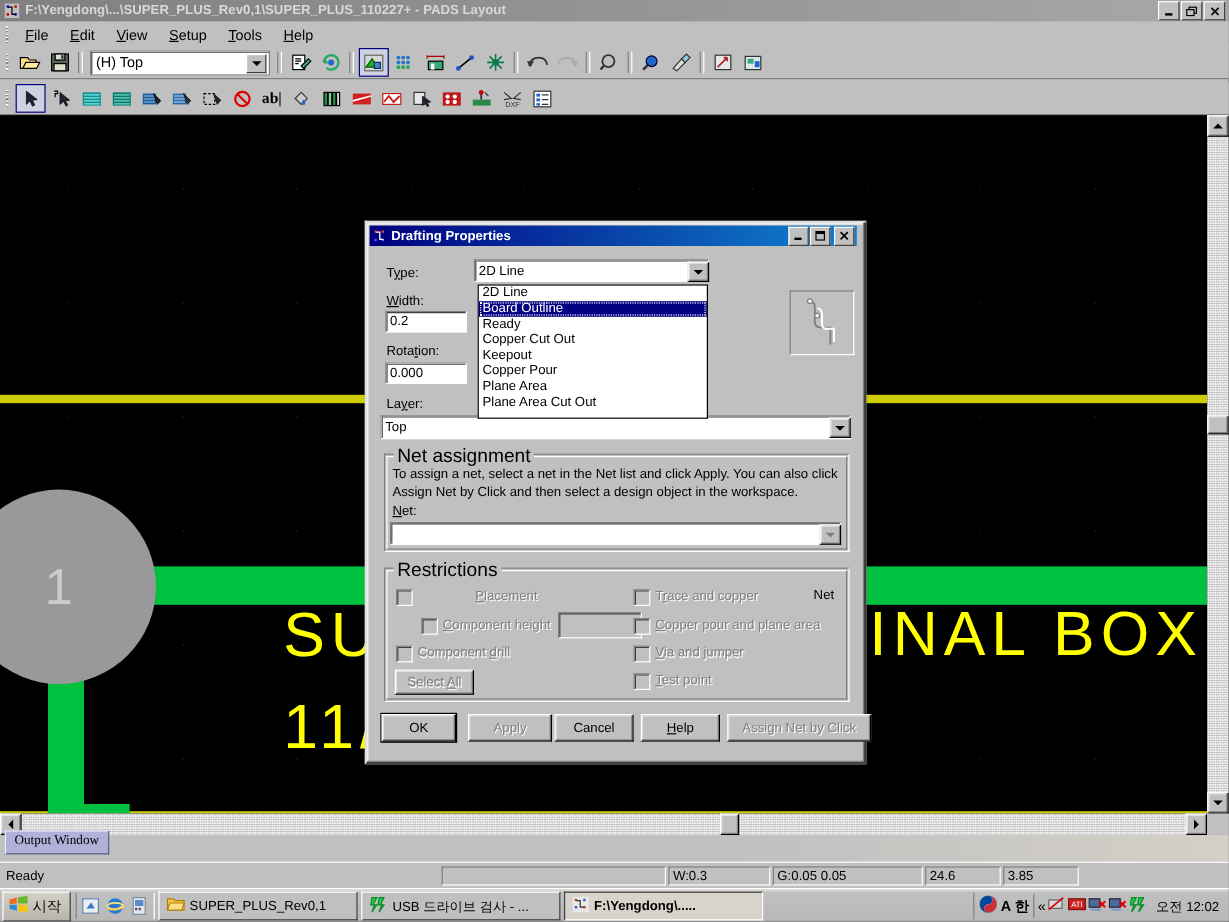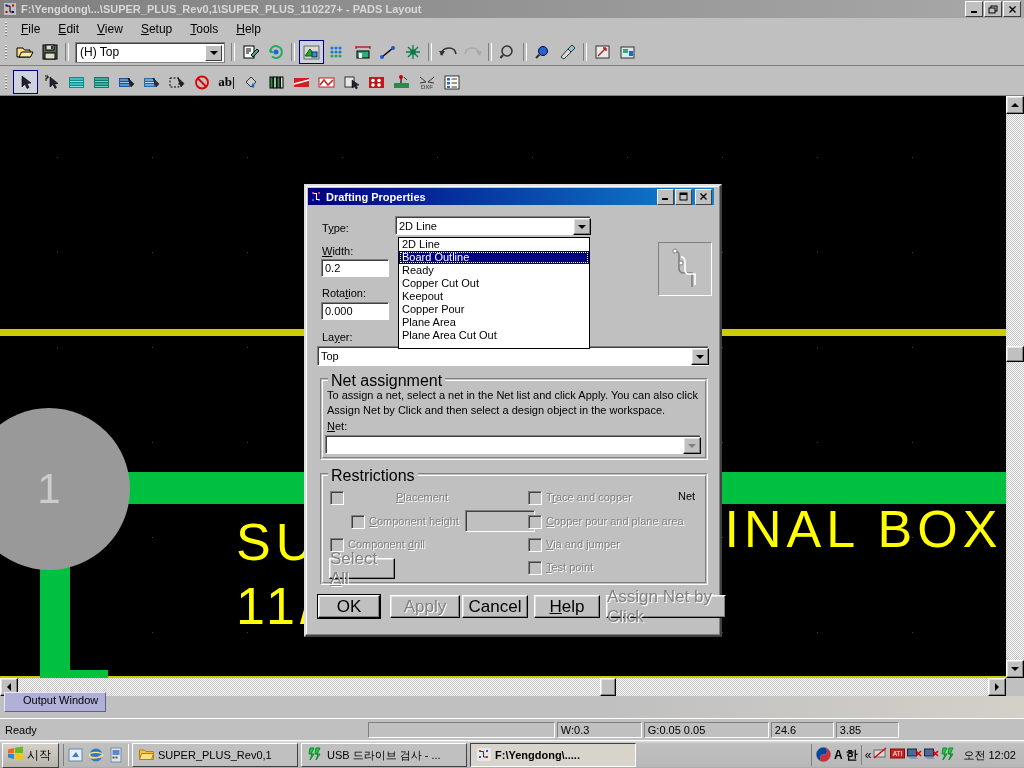--- a/index.html
+++ b/index.html
@@ -111,21 +111,21 @@
   .ar-lf{width:0;height:0;border-top:4px solid transparent;border-bottom:4px solid transparent;border-right:4px solid #000;}
   .ar-rt{width:0;height:0;border-top:4px solid transparent;border-bottom:4px solid transparent;border-left:4px solid #000;}
 
   
   .outtab-bar{position:absolute;left:0;top:696px;width:1024px;height:22px;
     background:linear-gradient(to right,#c0c0c0 0%,#c0c0c0 60%,#d4d0c8 100%);}
   .outtab{
     position:absolute;left:4px;top:692px;height:17px;
     background:#b0b0d8;border-top:1px solid #e8e8f8;border-left:1px solid #e8e8f8;
     border-right:1px solid #606080;border-bottom:1px solid #606080;
-    padding:1px 7px 0 18px;font-size:11px;color:#000;
+    padding:1px 7px 0 7px;font-size:11px;color:#000;font-family:Liberation Serif, serif;
   }
 
   
   .statusbar{position:absolute;left:0;top:718px;width:1024px;height:22px;background:#c0c0c0;
     border-top:1px solid #fff;display:flex;align-items:center;}
   .stat-ready{padding-left:5px;font-size:11px;color:#000;}
   .stat-panel{
     height:16px;border-top:1px solid #808080;border-left:1px solid #808080;
     border-right:1px solid #fff;border-bottom:1px solid #fff;
     font-size:11px;color:#000;display:flex;align-items:center;padding-left:3px;
@@ -233,21 +233,21 @@
     border-top:1px solid #808080;border-left:1px solid #808080;
     border-right:1px solid #fff;border-bottom:1px solid #fff;
     box-shadow:inset 1px 1px 0 #404040;
   }
   .pbtn{
     position:absolute;background:#c0c0c0;
     border-top:1px solid #fff;border-left:1px solid #fff;
     border-right:1px solid #000;border-bottom:1px solid #000;
     box-shadow:inset -1px -1px 0 #808080, inset 1px 1px 0 #dfdfdf;
     display:flex;align-items:center;justify-content:center;
-    font-size:17px;color:#000;box-sizing:border-box;
+    font-size:11px;color:#000;box-sizing:border-box;
   }
   .pbtn.def{box-shadow:inset -1px -1px 0 #808080, inset 1px 1px 0 #dfdfdf, 0 0 0 1px #000;}
   .pbtn.dis{color:#808080;text-shadow:1px 1px 0 #fff;}
   .pbtn u{text-decoration:underline;}
   .netpreview{
     position:absolute;background:#c0c0c0;
     border-top:1px solid #808080;border-left:1px solid #808080;
     border-right:1px solid #fff;border-bottom:1px solid #fff;
   }
 </style>
@@ -558,21 +558,21 @@
       <div class="yline" style="top:233px;width:1006px;"></div>
       <div class="yline" style="top:580px;width:1006px;height:5px;"></div>
 
       <div class="gtrace-h" style="left:110px;top:376px;width:896px;height:32px;"></div>
       <div class="gtrace-v" style="left:40px;top:470px;width:30px;height:112px;"></div>
 
       <div class="pad1" style="left:-32px;top:312px;width:162px;height:162px;">
         <span>1</span>
       </div>
 
-      <div class="silk" style="left:236px;top:416px;">SU</div>
+      <div class="silk" style="left:236px;top:404px;">SU</div>
       <div class="silk" style="left:705px;top:403px;">IINAL BOX</div>
       <div class="silk" style="left:236px;top:480px;">11/</div>
 
       <div class="gtrace-h" style="left:60px;top:574px;width:48px;height:8px;"></div>
     </div>
   </div>
 
   <div class="vscroll">
     <div class="sbbtn" style="left:0;top:0;">
         <div class="ar-up"></div>

